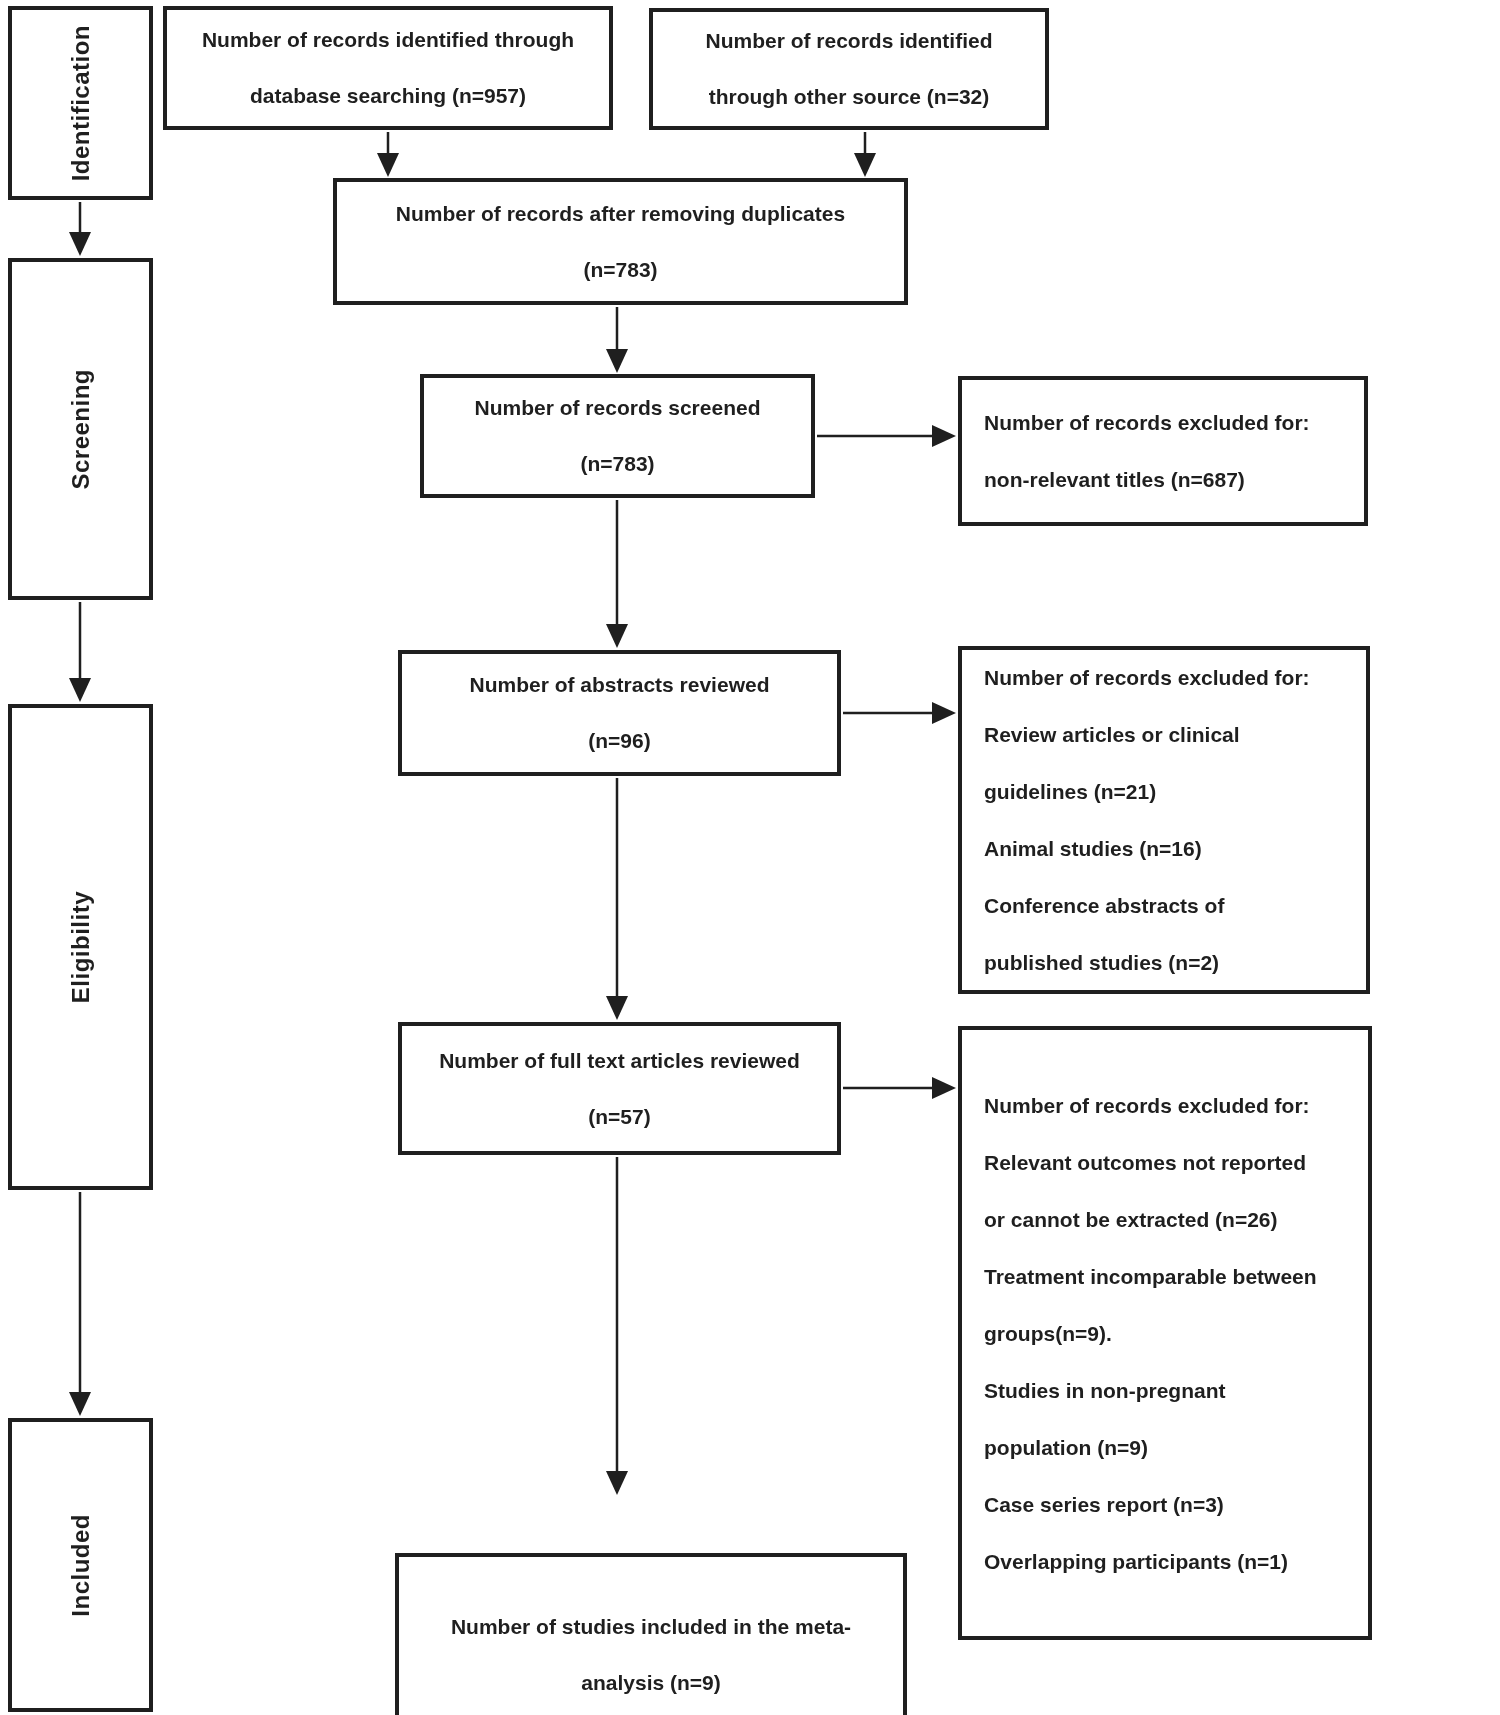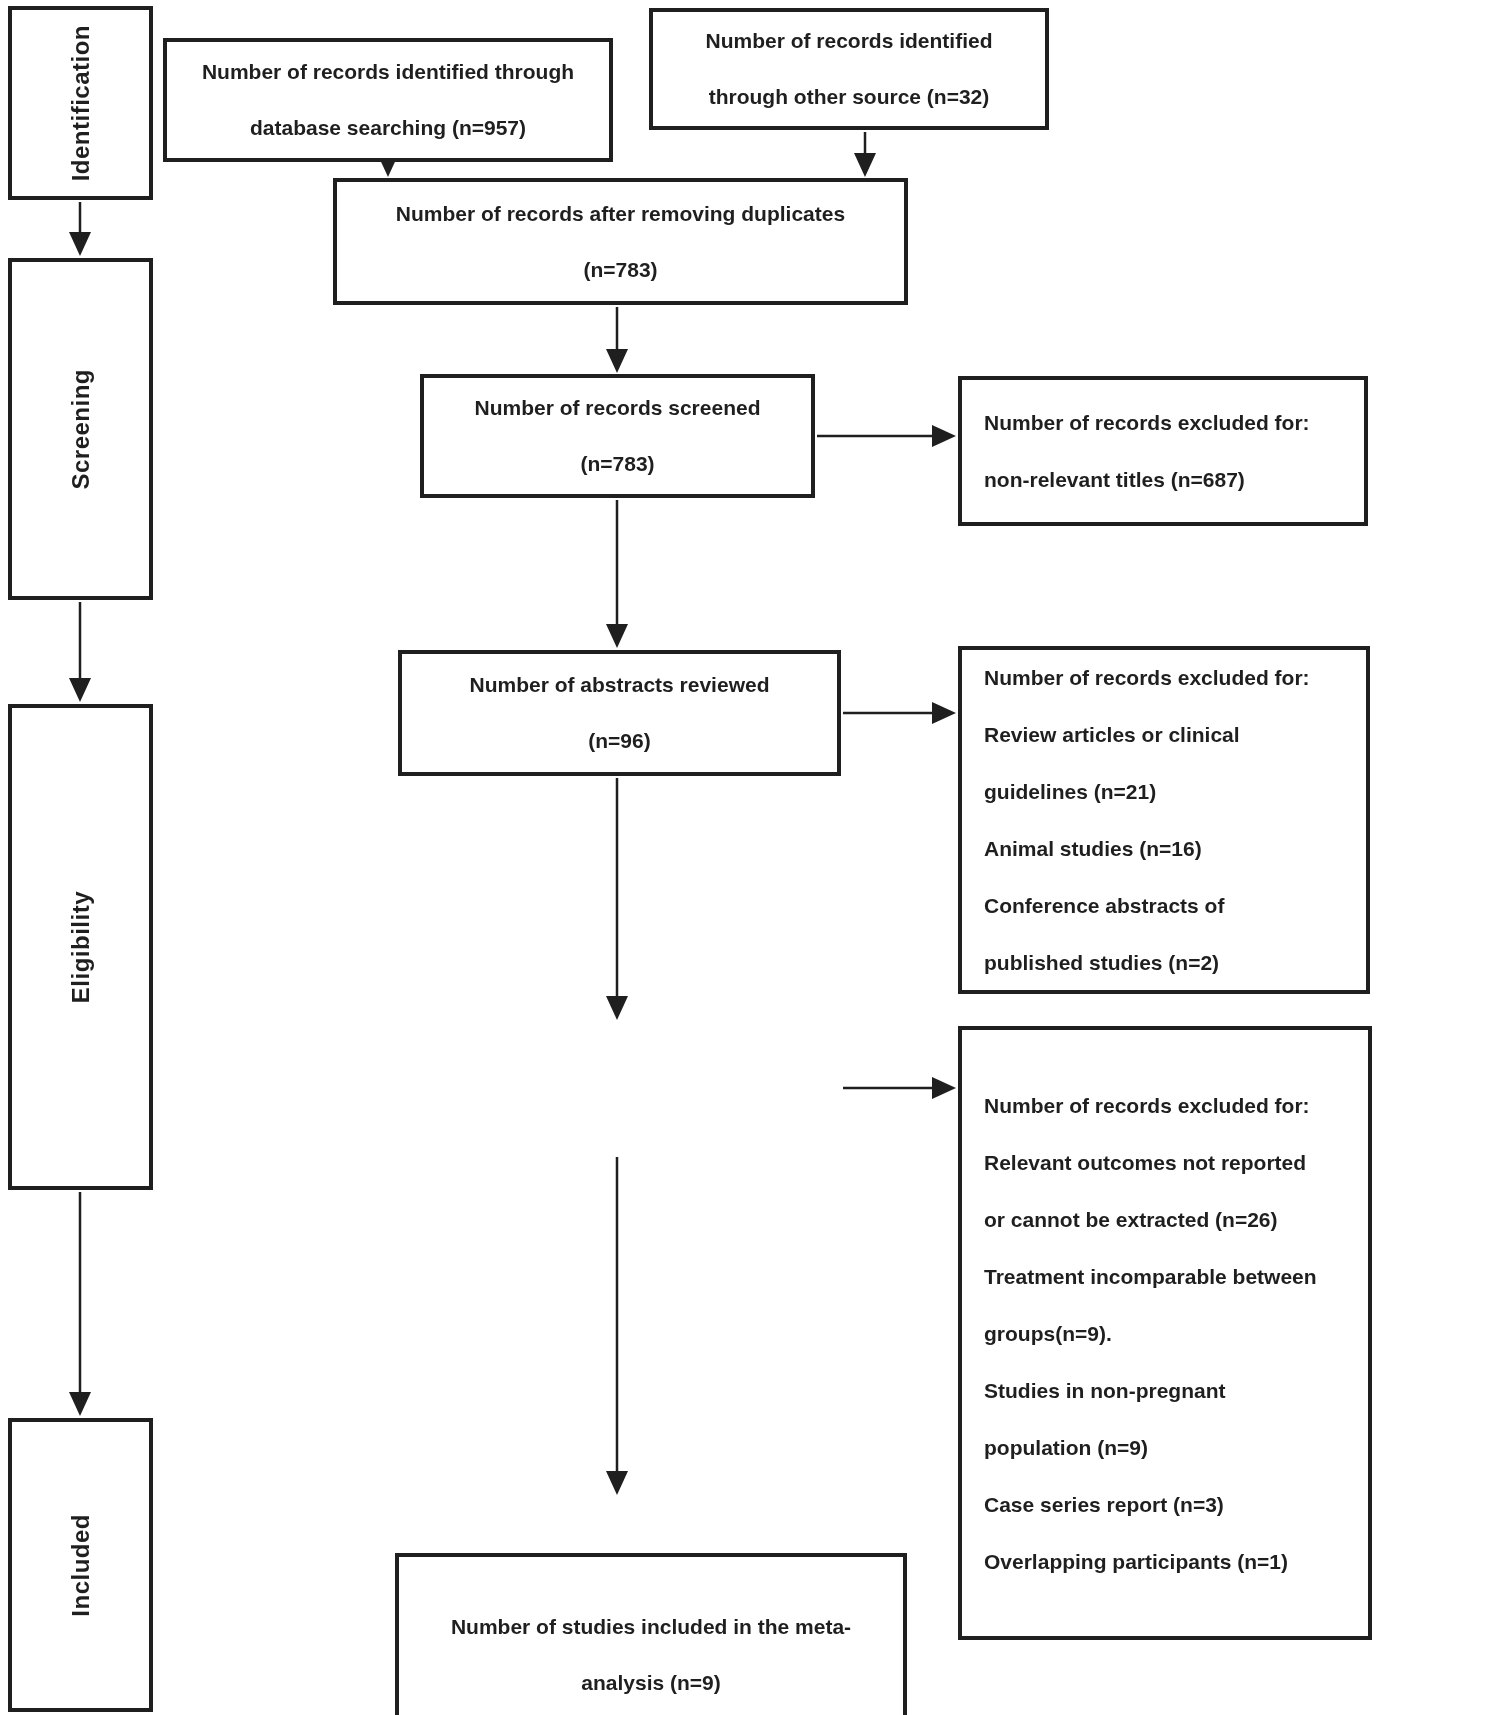--- a/index.html
+++ b/index.html
@@ -63,21 +63,21 @@
   }
   .excl-box .box-text {
     line-height: 57px;
   }
   
   .pos-identification { left: 8px;  top: 6px;    width: 145px; height: 194px; }
   .pos-screening      { left: 8px;  top: 258px;  width: 145px; height: 342px; }
   .pos-eligibility    { left: 8px;  top: 704px;  width: 145px; height: 486px; }
   .pos-included-stage { left: 8px;  top: 1418px; width: 145px; height: 294px; }
   
-  .pos-db        { left: 163px; top: 6px;    width: 450px; height: 124px; margin-top: 32px; }
+  .pos-db        { left: 163px; top: 6px;    width: 450px; height: 124px; }
   .pos-other     { left: 649px; top: 8px;    width: 400px; height: 122px; }
   .pos-dup       { left: 333px; top: 178px;  width: 575px; height: 127px; }
   .pos-screened  { left: 420px; top: 374px;  width: 395px; height: 124px; }
   .pos-abstracts { left: 398px; top: 650px;  width: 443px; height: 126px; }
   .pos-fulltext  { left: 398px; top: 1022px; width: 443px; height: 133px; }
   .pos-included  { left: 395px; top: 1529px; width: 512px; height: 203px; margin-top: 24px; }
   
   .pos-excl1 { left: 958px; top: 376px;  width: 410px; height: 150px; }
   .pos-excl2 { left: 958px; top: 646px;  width: 412px; height: 348px; }
   .pos-excl3 { left: 958px; top: 1026px; width: 414px; height: 614px; }
@@ -166,20 +166,24 @@
 (n=783)</div>
   </div>
   <div class="flow-box pos-screened">
     <div class="box-text">Number of records screened
 (n=783)</div>
   </div>
   <div class="flow-box pos-abstracts">
     <div class="box-text">Number of abstracts reviewed
 (n=96)</div>
   </div>
+  <div class="flow-box pos-fulltext">
+    <div class="box-text">Number of full text articles reviewed
+(n=57)</div>
+  </div>
   <div class="flow-box pos-included">
     <div class="box-text">Number of studies included in the meta-
 analysis (n=9)</div>
   </div>
 
   <div class="excl-box pos-excl1">
     <div class="box-text">Number of records excluded for:
 non-relevant titles (n=687)</div>
   </div>
   <div class="excl-box pos-excl2">

